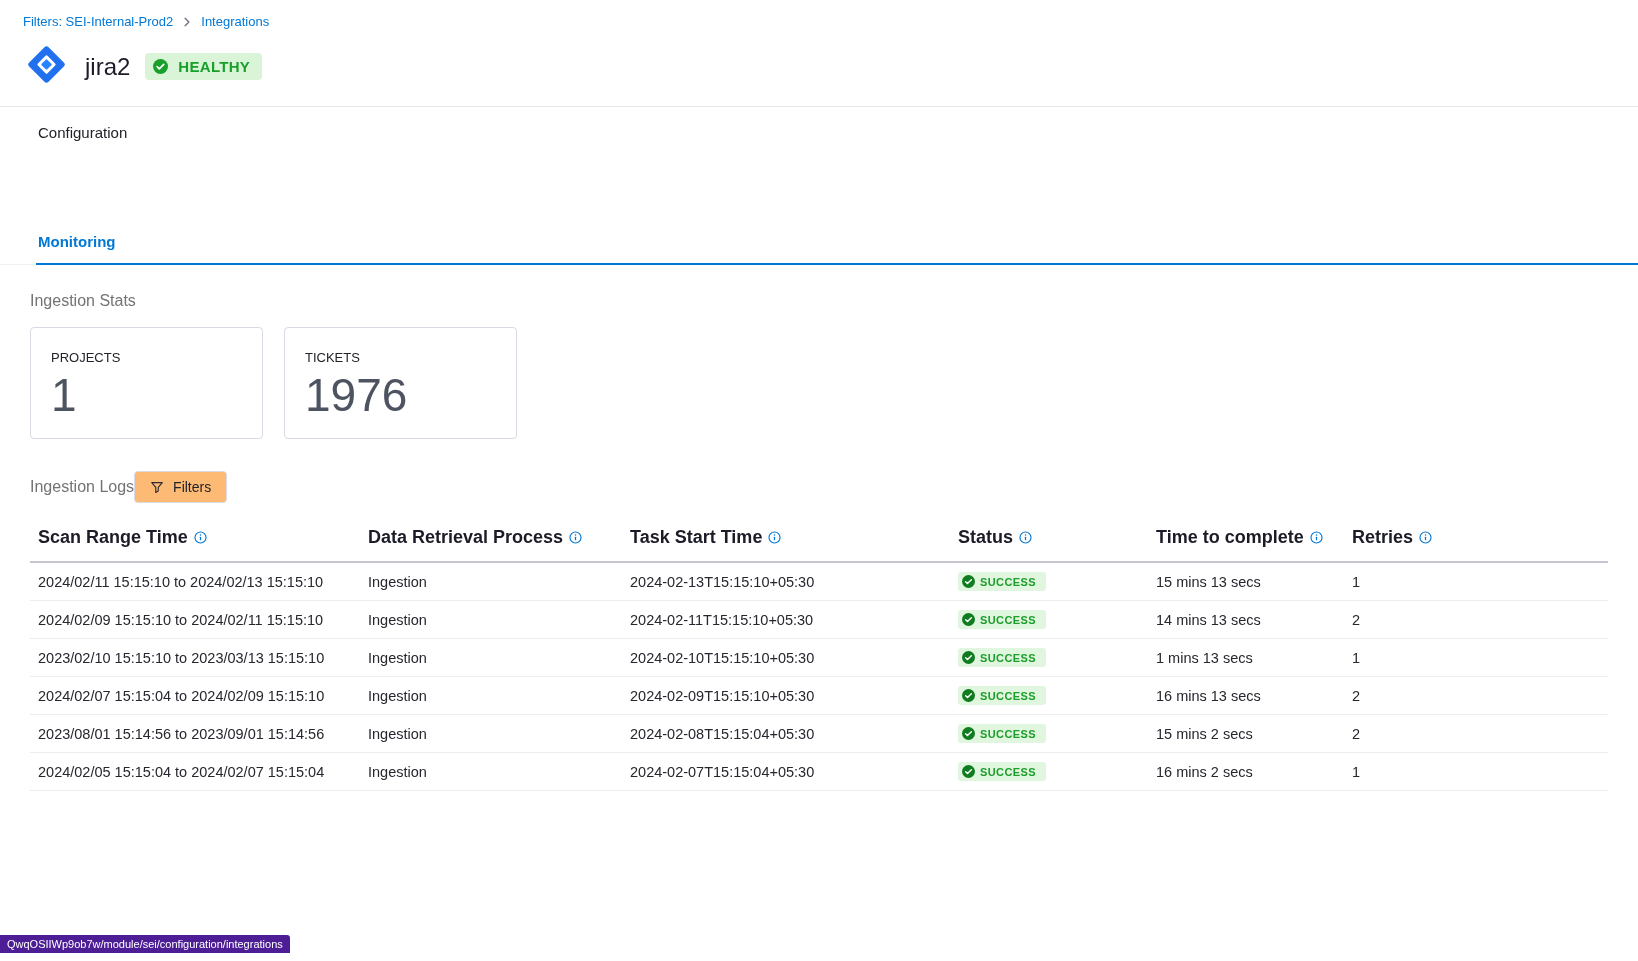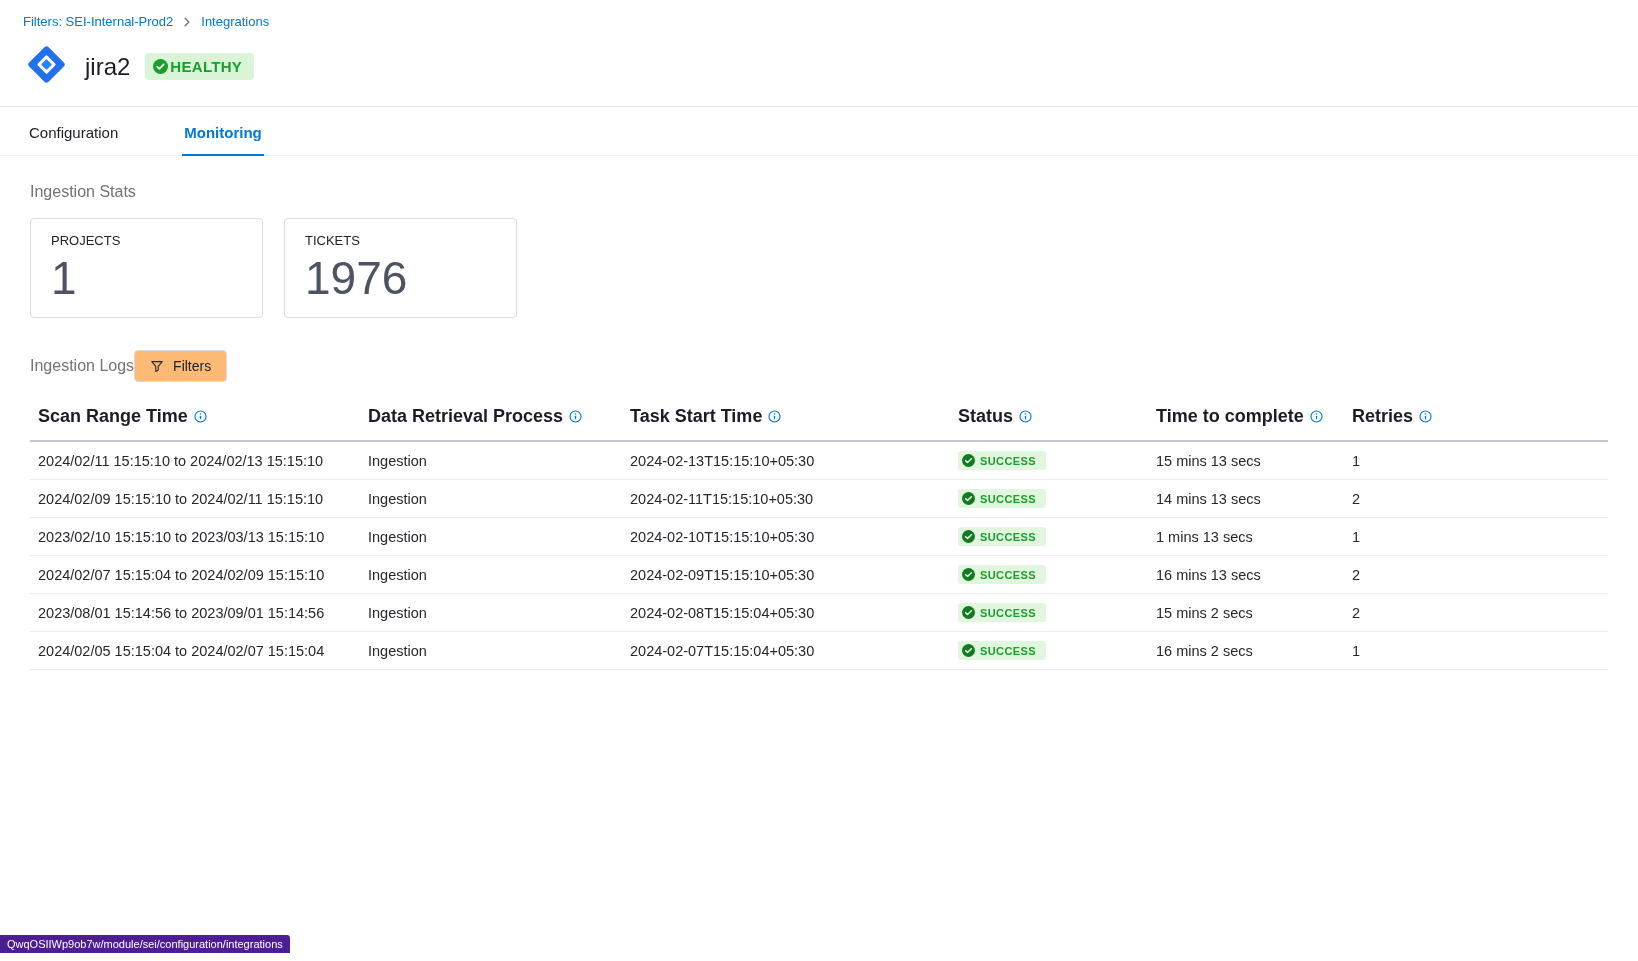--- a/index.html
+++ b/index.html
@@ -6,34 +6,34 @@
   body { margin:0; background:#fff; font-family:"Liberation Sans","DejaVu Sans",sans-serif; color:#22222a; }
   .page { position:relative; width:1638px; height:961px; background:#fff; overflow:hidden; }
 
   
   .header-block { border-bottom:1px solid #e6e6ec; padding:14px 0 14px 23px; }
   .breadcrumb { display:flex; align-items:center; gap:9px; font-size:13px; }
   .breadcrumb a { color:#0278d5; text-decoration:none; cursor:pointer; }
   .crumb-sep { display:inline-flex; align-items:center; color:#6b6d85; }
   .header-row { display:flex; align-items:center; gap:15px; margin-top:12px; }
   .page-title { font-size:24px; color:#1c1c28; }
-  .healthy-badge { display:inline-flex; align-items:center; gap:2px; background:#d9f4d7; color:#18a02b;
+  .healthy-badge { display:inline-flex; align-items:center; gap:10px; background:#d9f4d7; color:#18a02b;
     font-weight:700; font-size:15px; padding:5px 12px 5px 8px; border-radius:4px; letter-spacing:.3px; }
 
   
-  .tabs { display:flex; gap:62px; padding-left:27px; border-bottom:1px solid #f0f0f4; }
+  .tabs { display:flex; gap:62px; padding-left:36px; border-bottom:1px solid #f0f0f4;flex-direction:column; }
   .tab { padding:17px 2px 13px; font-size:15px; color:#22222a; cursor:pointer; }
   .tab.active { color:#0278d5; font-weight:700; border-bottom:2px solid #0278d5; margin-bottom:-1px; }
 
   
   .content { padding:0 30px; }
   .section-title { font-size:16px; font-weight:400; color:#737373; }
   .stats-title { margin-top:27px; }
   .cards { display:flex; gap:21px; margin-top:17px; }
-  .card { width:233px; height:100px; border:1px solid #d9dae3; border-radius:4px; padding:14px 20px; background:#fff; }
+  .card { width:233px; height:112px; border:1px solid #d9dae3; border-radius:4px; padding:22px 20px; background:#fff; }
   .card-label { font-size:13px; color:#22222a; }
   .card-value { font-size:46px; font-weight:300; color:#4d5360; margin-top:4px; line-height:1.15; }
 
   .logs-header { display:flex; align-items:center; margin-top:32px; }
   .filters-btn { display:inline-flex; align-items:center; gap:9px; border:1px solid #d9dae3; background:#fdba74;
     border-radius:4px; padding:7px 15px; font-size:14px; color:#22222a; cursor:pointer; }
 
   
   table { width:100%; border-collapse:collapse; margin-top:14px; table-layout:fixed; }
   thead tr { border-bottom:2px solid #c6c6d2; }

